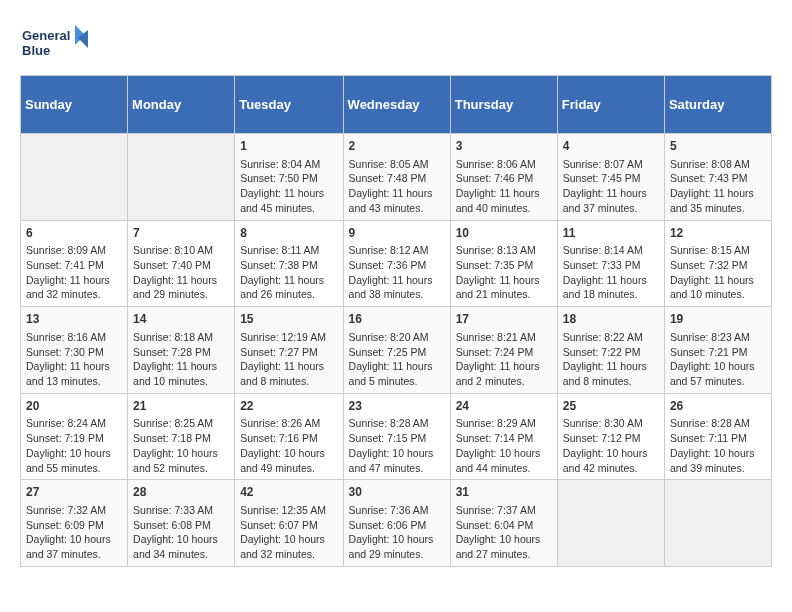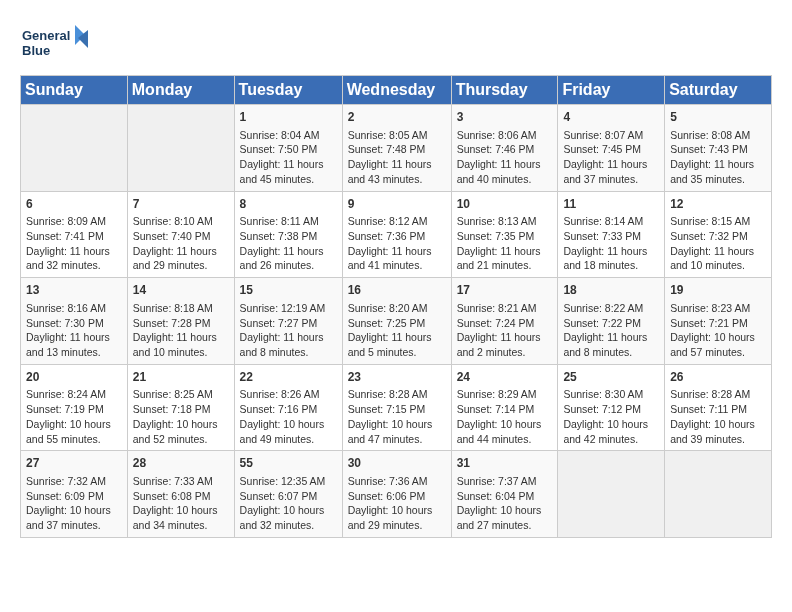--- a/index.html
+++ b/index.html
@@ -34,23 +34,23 @@
       color: #555;
     }
     table {
       width: 100%;
       border-collapse: collapse;
       font-size: 11px;
     }
     thead tr th {
       background-color: #3a6db5;
       color: #fff;
-      padding: 5px 4px;
+      padding: 21px 4px;
       text-align: left;
-      font-size: 16px;
+      font-size: 13px;
       font-weight: bold;
       border: 1px solid #ccc;
     }
     tbody tr td {
       border: 1px solid #ccc;
       padding: 4px 5px;
       vertical-align: top;
       min-height: 70px;
       height: 80px;
       color: #333;
@@ -163,21 +163,21 @@
           <div>Sunrise: 8:11 AM</div>
           <div>Sunset: 7:38 PM</div>
           <div>Daylight: 11 hours</div>
           <div>and 26 minutes.</div>
         </td>
         <td>
           <span class="day-number">9</span>
           <div>Sunrise: 8:12 AM</div>
           <div>Sunset: 7:36 PM</div>
           <div>Daylight: 11 hours</div>
-          <div>and 41 minutes.</div>
+          <div>and 38 minutes.</div>
         </td>
         <td>
           <span class="day-number">10</span>
           <div>Sunrise: 8:13 AM</div>
           <div>Sunset: 7:35 PM</div>
           <div>Daylight: 11 hours</div>
           <div>and 21 minutes.</div>
         </td>
         <td>
           <span class="day-number">11</span>
@@ -305,21 +305,21 @@
           <div>and 37 minutes.</div>
         </td>
         <td>
           <span class="day-number">28</span>
           <div>Sunrise: 7:33 AM</div>
           <div>Sunset: 6:08 PM</div>
           <div>Daylight: 10 hours</div>
           <div>and 34 minutes.</div>
         </td>
         <td>
-          <span class="day-number">55</span>
+          <span class="day-number">42</span>
           <div>Sunrise: 12:35 AM</div>
           <div>Sunset: 6:07 PM</div>
           <div>Daylight: 10 hours</div>
           <div>and 32 minutes.</div>
         </td>
         <td>
           <span class="day-number">30</span>
           <div>Sunrise: 7:36 AM</div>
           <div>Sunset: 6:06 PM</div>
           <div>Daylight: 10 hours</div>

